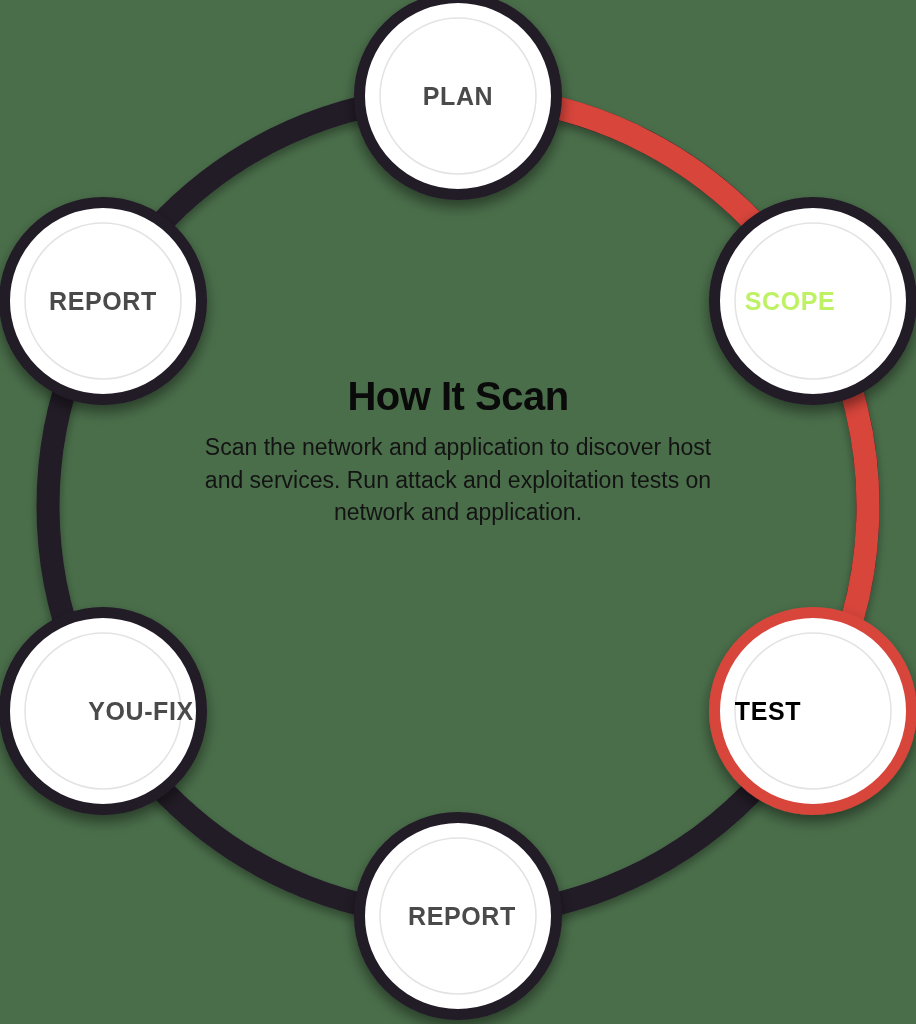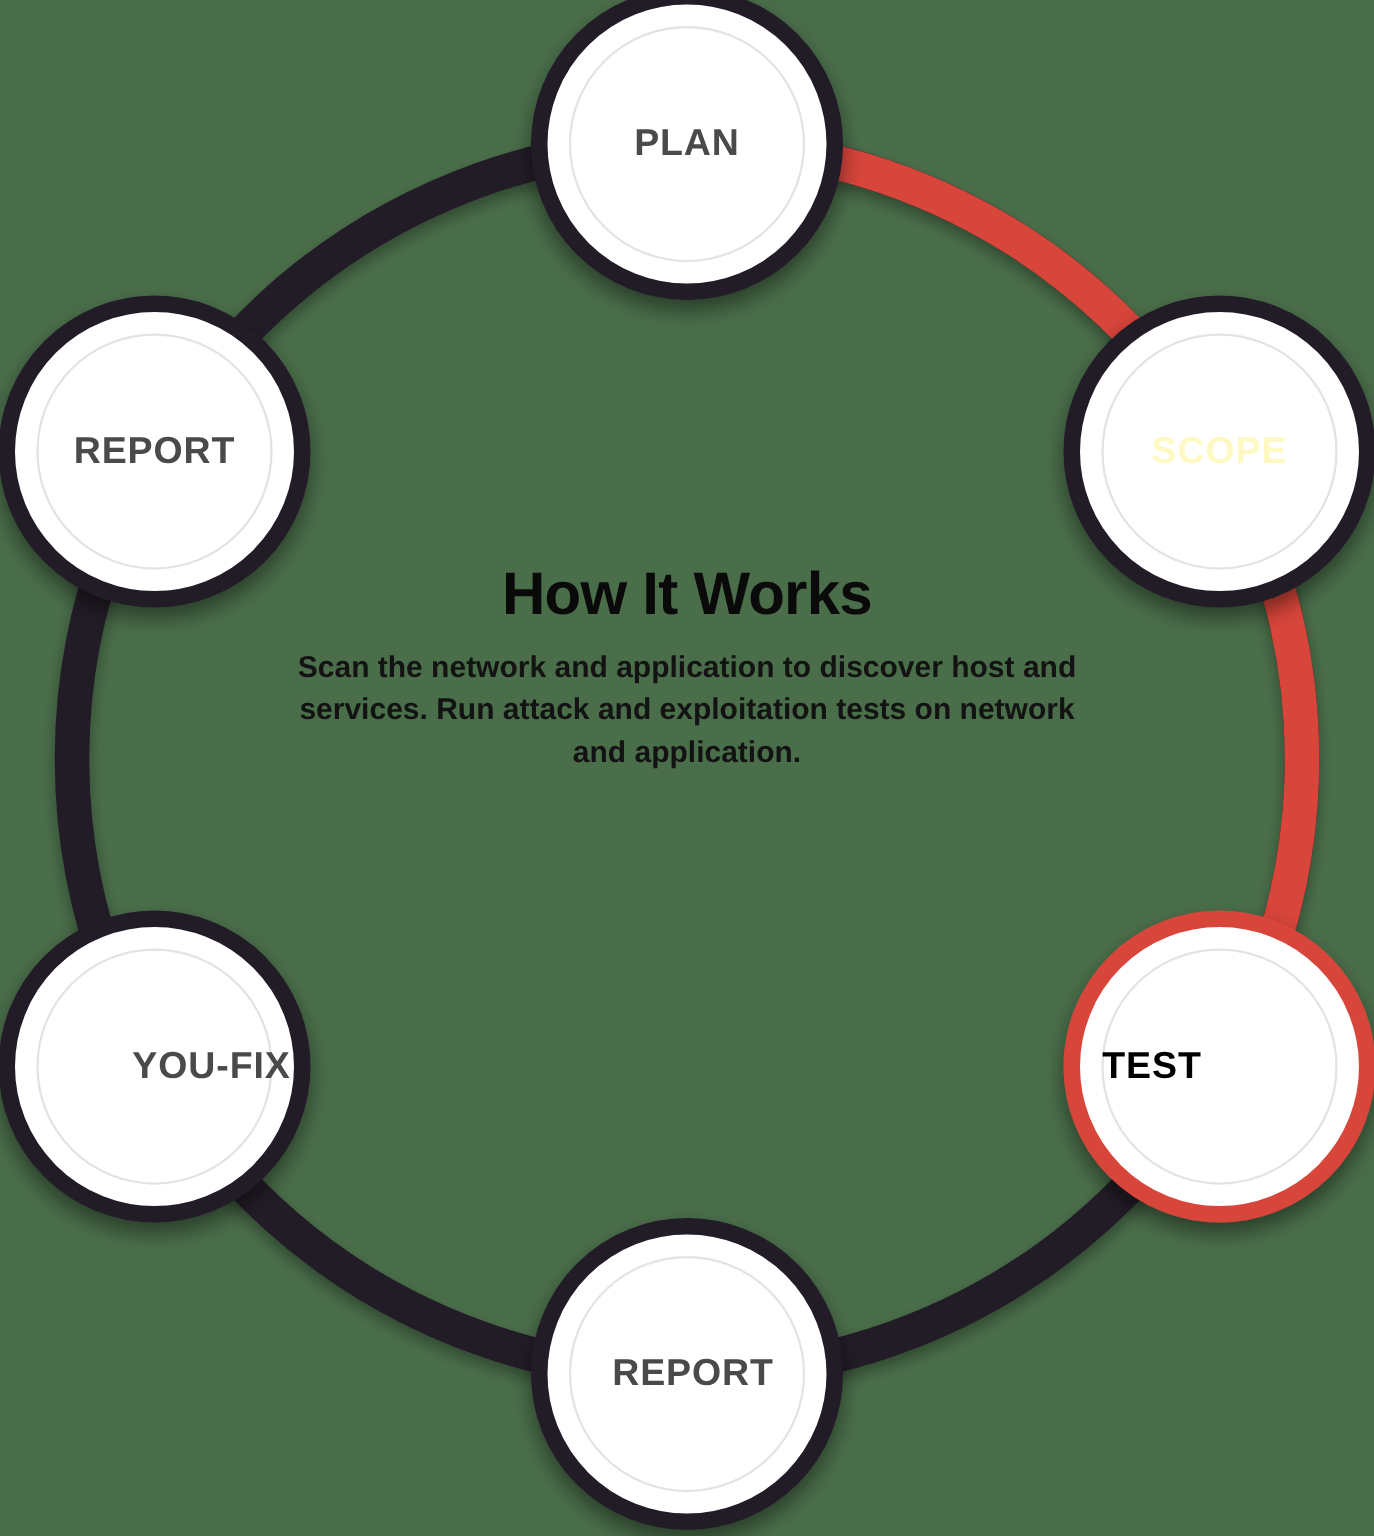--- a/index.html
+++ b/index.html
@@ -39,22 +39,22 @@
   }
   .center-title {
     font-size: 40px;
     font-weight: bold;
     color: #0a0a0a;
     letter-spacing: -0.5px;
     line-height: 1.05;
     margin: 0 0 14px 0;
   }
   .center-desc {
-    font-size: 20px;
-    font-weight: bold;
+    font-size: 23px;
+    font-weight: normal;
     color: #131313;
     line-height: 1.42;
     margin: 0;
     padding: 0 18px;
   }
 
   
   .node-label {
     position: absolute;
     transform: translate(-50%, -50%);
@@ -111,26 +111,26 @@
           <circle cx="103" cy="711" r="78" fill="none" stroke="#e3e3e3" stroke-width="1.5"></circle>
         </g>
         <g filter="url(#nodeShadow)">
           <circle cx="103" cy="301" r="98.5" fill="#ffffff" stroke="#231a28" stroke-width="11"></circle>
           <circle cx="103" cy="301" r="78" fill="none" stroke="#e3e3e3" stroke-width="1.5"></circle>
         </g>
       </g>
   </svg>
 
   <div class="center-block">
-    <div class="center-title" style="color: rgb(10, 10, 10);">How It Works</div>
+    <div class="center-title" style="color: rgb(10, 10, 10);">How It Scan</div>
     <div class="center-desc" style="color: rgb(19, 19, 19);">Scan the network and application to discover host and services. Run attack and exploitation tests on network and application.</div>
   </div>
 
   <div id="labels-layer">
       <div class="node-label" style="left: 458px; top: 96px; color: rgb(74, 74, 74);">PLAN</div>
-      <div class="node-label" style="left: 813px; top: 301px; color: #fef9c3;">SCOPE</div>
+      <div class="node-label" style="left: 790px; top: 301px; color: #bef264;">SCOPE</div>
       <div class="node-label" style="left: 768px; top: 711px; color: #000000;">TEST</div>
       <div class="node-label" style="left: 462px; top: 916px; color: rgb(74, 74, 74);">REPORT</div>
       <div class="node-label" style="left: 103px; top: 711px; color: rgb(74, 74, 74); margin-left: 38px;">YOU-FIX</div>
       <div class="node-label" style="left: 103px; top: 301px; color: rgb(74, 74, 74);">REPORT</div>
     </div>
 
 </div>
 
 </body></html>

